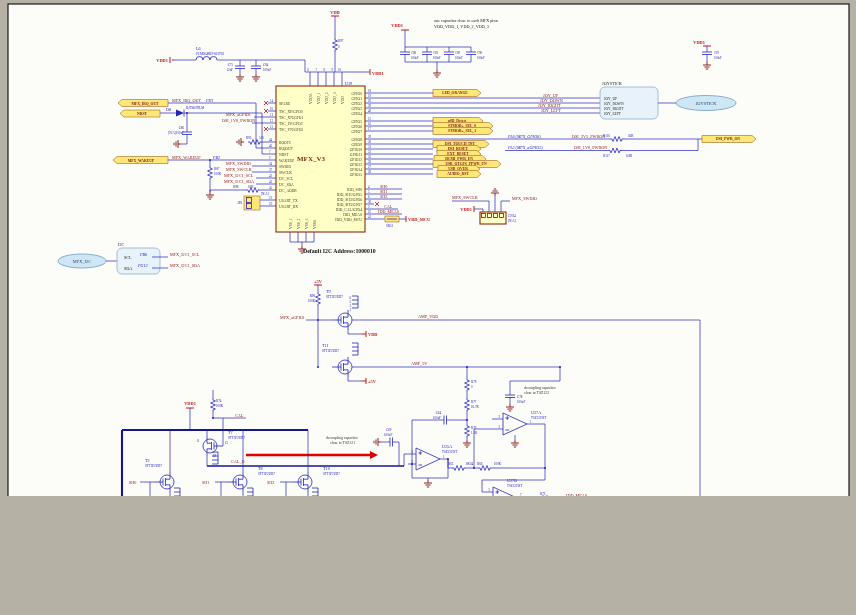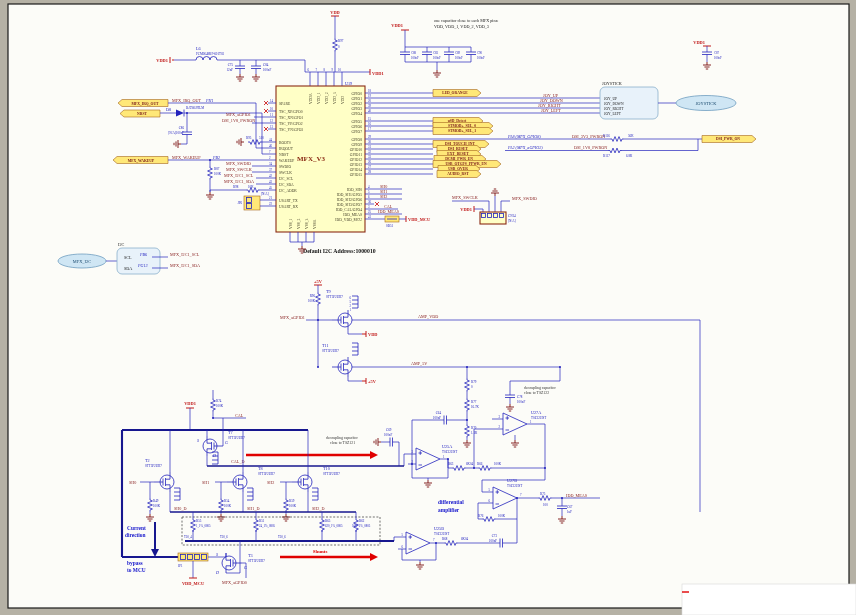--- a/index.html
+++ b/index.html
@@ -1,16 +1,16 @@
 <!DOCTYPE html>
 <html><head>
 <meta charset="utf-8">
 <style>
   html,body{margin:0;padding:0;background:#b5b1a5;}
-  #stage{position:relative;width:856px;height:615px;background:#fdba74;overflow:hidden;}
+  #stage{position:relative;width:856px;height:496px;background:#fdba74;overflow:hidden;}
   svg{display:block}
   text{font-family:"Liberation Serif",serif;}
   .w{stroke:#2323bd;stroke-width:.7;fill:none}
   .wt{stroke:#17178f;stroke-width:2.1;fill:none}
   .wm{stroke:#17178f;stroke-width:1.3;fill:none}
   .sym{stroke:#2323bd;stroke-width:.8;fill:none}
   .pw{stroke:#c01818;stroke-width:1;fill:none}
   .gn{stroke:#7a1010;stroke-width:.9;fill:none}
   .tb{fill:#2020c0;font-size:4.2px}
   .tbs{fill:#2020c0;font-size:3.2px}

